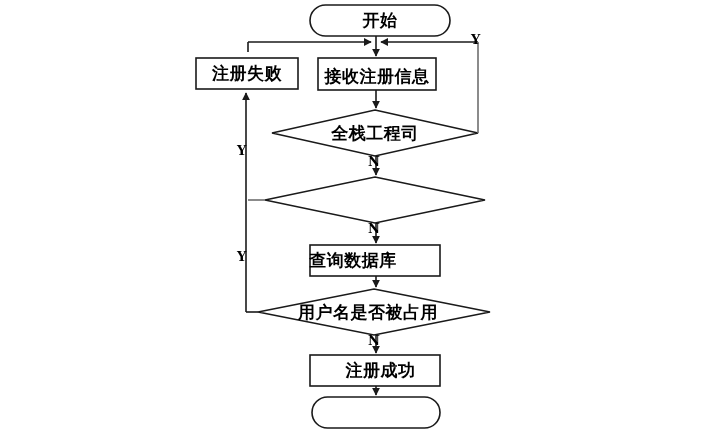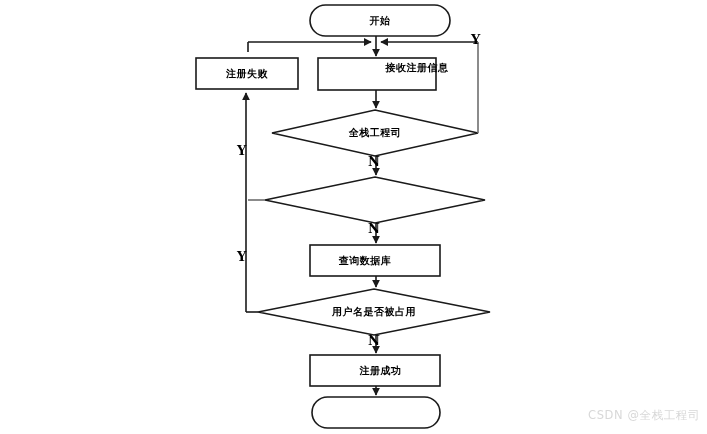--- a/index.html
+++ b/index.html
@@ -22,21 +22,21 @@
     width: 707px;
     height: 434px;
   }
   .node-label {
     position: absolute;
     display: flex;
     align-items: center;
     justify-content: center;
     color: #000000;
     font-weight: 700;
-    font-size: 10px;
+    font-size: 17px;
     letter-spacing: 0.5px;
     white-space: nowrap;
     pointer-events: none;
     border-radius: 9px;
   }
   .edge-label {
     position: absolute;
     color: #000000;
     font-weight: 700;
     font-size: 13px;
@@ -113,39 +113,38 @@
 
       <path d="M 376 386 L 376 395" marker-end="url(#arrow)"></path>
 
     </g>
   </svg>
 
   <div class="node-label" style="left:310px; top:5px; width:140px; height:31px;">开始</div>
 
   <div class="node-label" style="left:196px; top:58px; width:102px; height:31px;">注册失败</div>
 
-  <div class="node-label" style="left:318px; top:52px; width:118px; height:32px;padding-left:40px;">接收注册信息</div>
+  <div class="node-label" style="left:318px; top:60px; width:118px; height:32px;">接收注册信息</div>
 
   <div class="node-label" style="left:272px; top:110px; width:206px; height:46px;">全栈工程司</div>
 
 
-  <div class="node-label" style="left:312px; top:245px; width:106px; height:31px;">查询数据库</div>
+  <div class="node-label" style="left:300px; top:245px; width:106px; height:31px;">查询数据库</div>
 
-  <div class="node-label" style="left:258px; top:289px; width:232px; height:46px;text-align:right;">用户名是否被占用</div>
+  <div class="node-label" style="left:252px; top:289px; width:232px; height:46px;text-align:right;">用户名是否被占用</div>
 
   <div class="node-label" style="left:310px; top:355px; width:141px; height:31px;">注册成功</div>
 
 
   <div class="edge-label" style="left:471px; top:32px;">Y</div>
 
   <div class="edge-label" style="left:368px; top:154px;">N</div>
 
   <div class="edge-label" style="left:237px; top:143px;">Y</div>
 
   <div class="edge-label" style="left:368px; top:221px;">N</div>
 
   <div class="edge-label" style="left:237px; top:249px;">Y</div>
 
   <div class="edge-label" style="left:368px; top:333px;">N</div>
 
-  <div class="watermark" style="left:588px; top:408px;">CSDN @全栈工程司</div>
 
 </div>
 
 </body></html>

